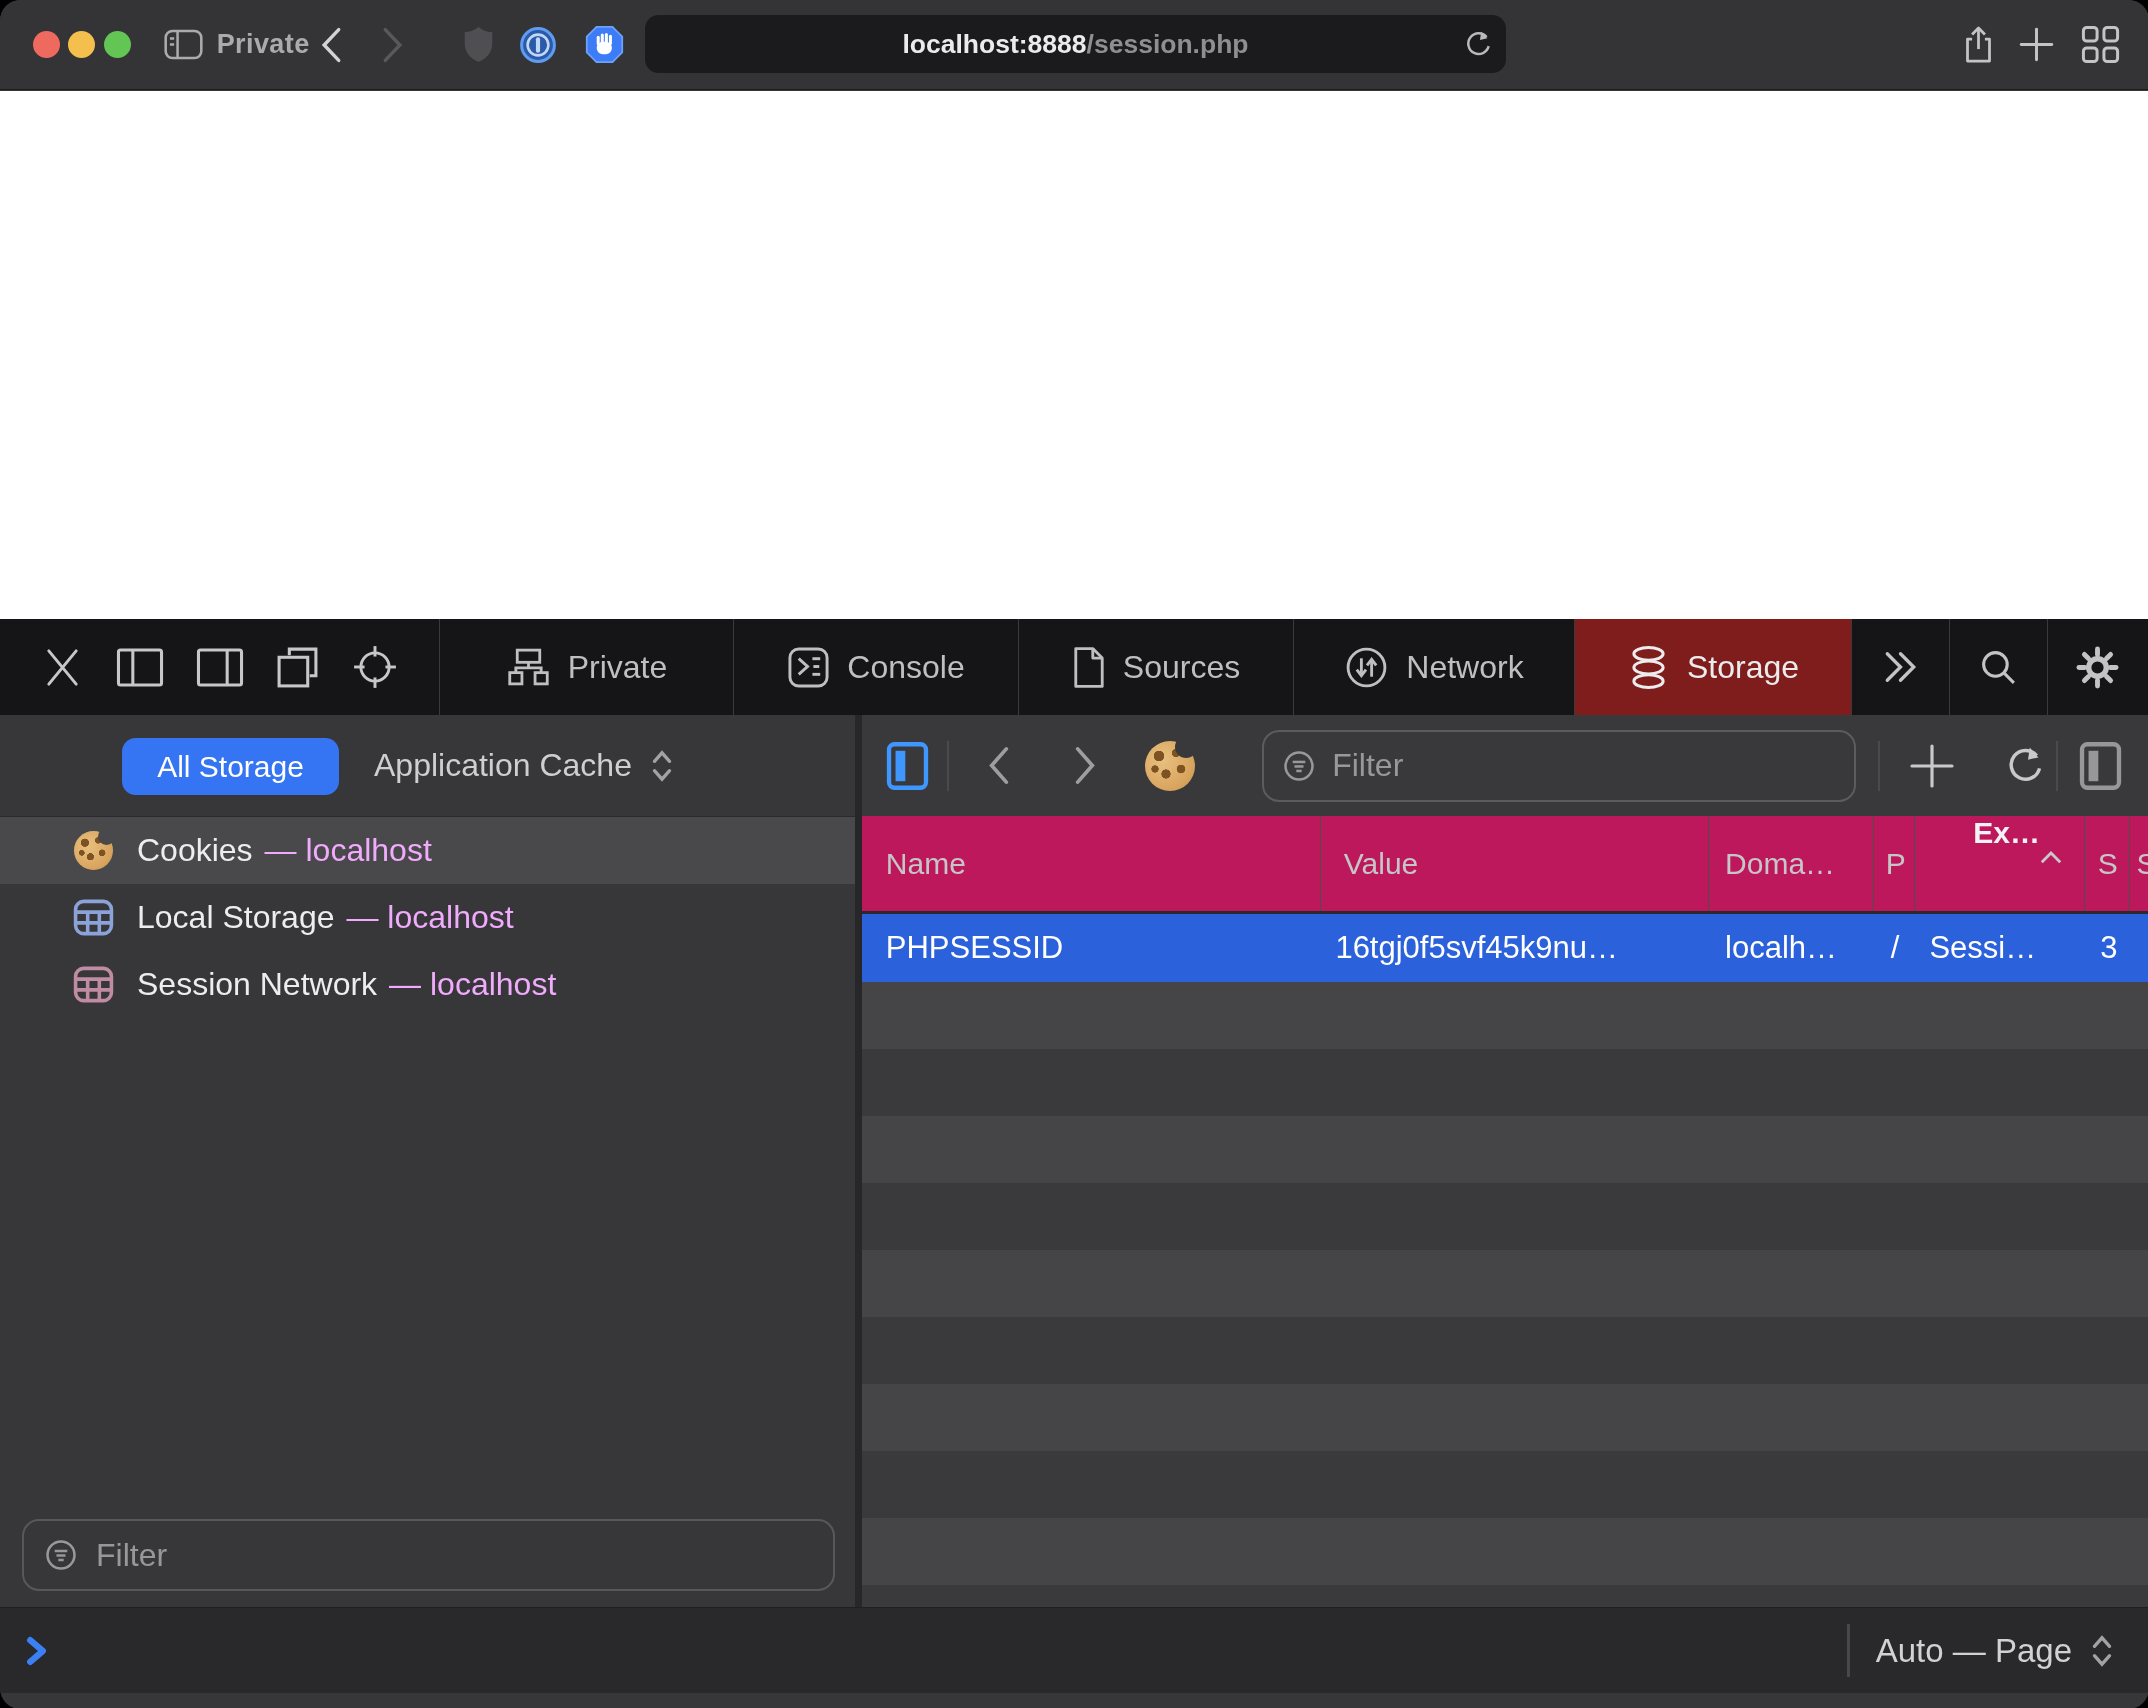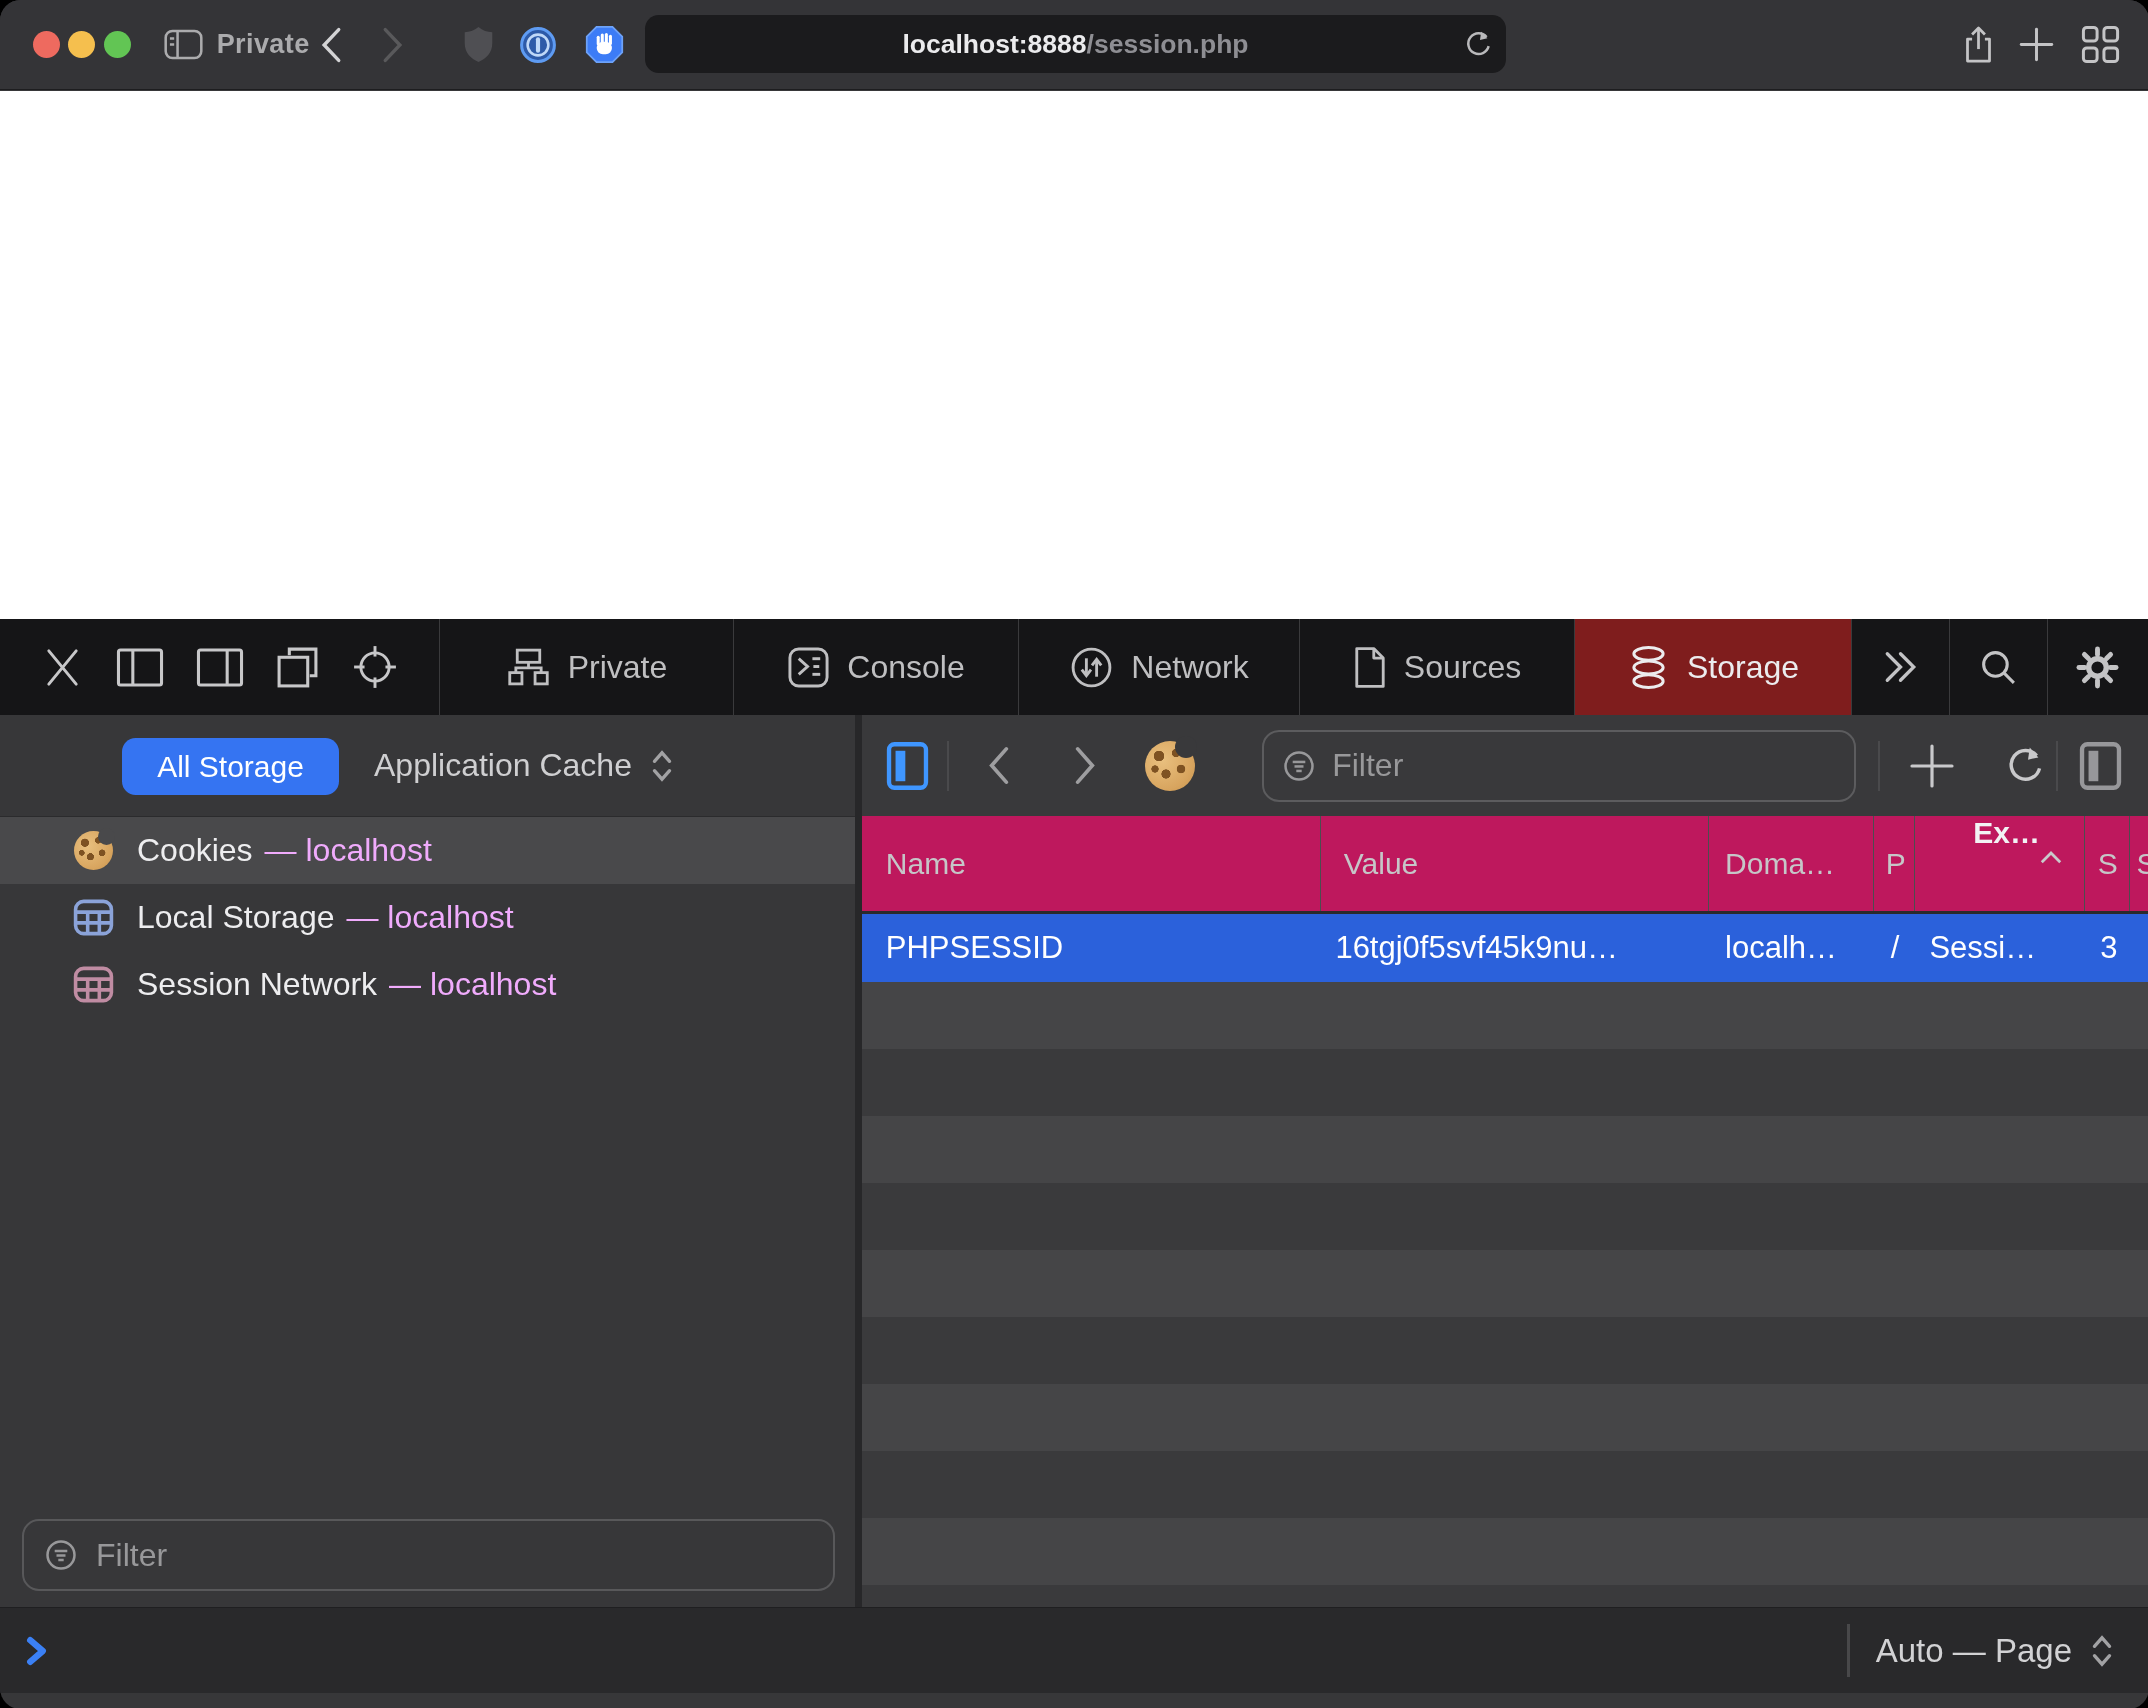--- a/index.html
+++ b/index.html
@@ -239,36 +239,36 @@
     <div class="dt-tab" style="width:285px;">
       <svg width="43" height="43" viewBox="0 0 44 44" fill="none" stroke="currentColor" stroke-width="3">
         <rect x="3" y="3" width="38" height="38" rx="9"></rect>
           <polyline points="12,13 21,21 12,29"></polyline>
         <line x1="26" y1="13" x2="34" y2="13"></line>
           <line x1="27" y1="21" x2="33" y2="21"></line>
           <line x1="26" y1="29" x2="34" y2="29"></line>
         </svg>
       <span>Console</span>
     </div>
+    <div class="dt-tab" style="width:275px;">
+      <svg width="34" height="43" viewBox="0 0 36 44" fill="none" stroke="currentColor" stroke-width="3" stroke-linejoin="round">
+        <path d="M4 2 H22 L32 12 V42 H4 Z"></path>
+          <path d="M22 2 V12 H32"></path>
+        </svg>
+      <span>Sources</span>
+    </div>
     <div class="dt-tab" style="width:281px;">
       <svg width="45" height="45" viewBox="0 0 44 44" fill="none" stroke="currentColor" stroke-width="2.8">
         <circle cx="22" cy="22" r="18"></circle>
           <line x1="17" y1="13" x2="17" y2="29"></line>
           <polyline points="12.5,24 17,30 21.5,24"></polyline>
         <line x1="27" y1="31" x2="27" y2="15"></line>
           <polyline points="22.5,20 27,14 31.5,20"></polyline>
         </svg>
       <span>Network</span>
-    </div>
-    <div class="dt-tab" style="width:275px;">
-      <svg width="34" height="43" viewBox="0 0 36 44" fill="none" stroke="currentColor" stroke-width="3" stroke-linejoin="round">
-        <path d="M4 2 H22 L32 12 V42 H4 Z"></path>
-          <path d="M22 2 V12 H32"></path>
-        </svg>
-      <span>Sources</span>
     </div>
     <div class="dt-tab active" style="width:277px;">
       <svg width="43" height="45" viewBox="0 0 44 46" fill="none" stroke="currentColor" stroke-width="3">
         <ellipse cx="22" cy="9" rx="15" ry="6.5"></ellipse>
           <ellipse cx="22" cy="23" rx="15" ry="6.5"></ellipse>
           <ellipse cx="22" cy="37" rx="15" ry="6.5"></ellipse>
         </svg>
       <span>Storage</span>
     </div>
 

